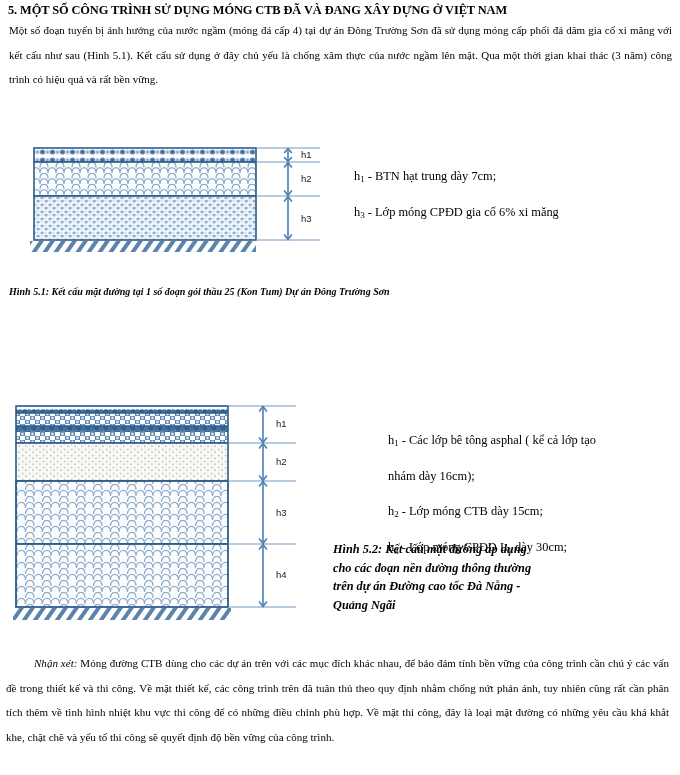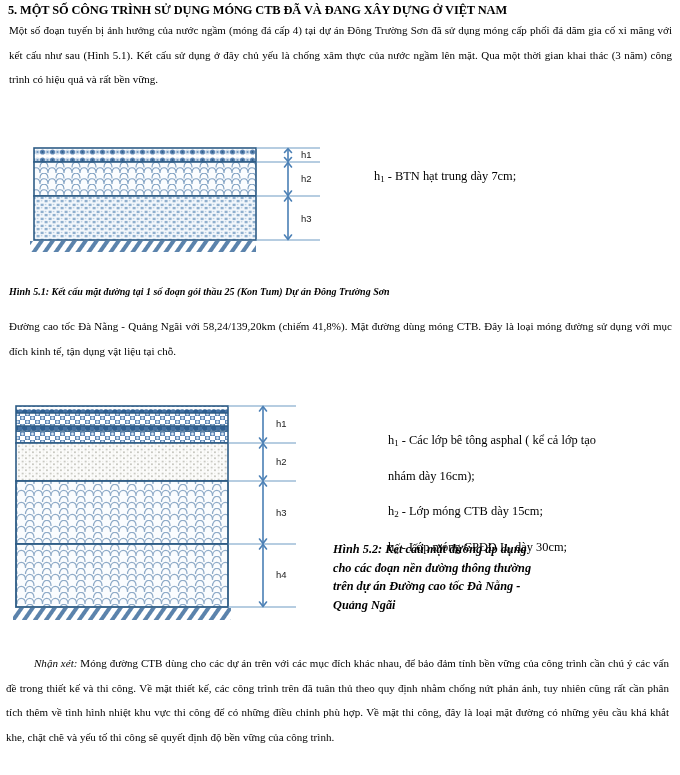--- a/index.html
+++ b/index.html
@@ -74,21 +74,21 @@
     white-space: nowrap;
   }
 
   
   .legend {
     position: absolute;
     font-size: 12.4px;
     line-height: 17.6px;
     white-space: pre-line;
   }
-  .legend-1 { left: 374px; top: 150px; width: 300px; }
+  .legend-1 { left: 354px; top: 150px; width: 300px; }
   .legend-2 { left: 360px; top: 414px; width: 330px; margin-left: 28px; }
   .legend .ln { display: block; white-space: nowrap; }
   .legend sub {
     font-size: 9px;
     vertical-align: baseline;
     position: relative;
     top: 2.5px;
   }
 
   .fig2-caption {
@@ -197,25 +197,25 @@
       </g>
 
       <text class="layer-label" x="301" y="18">h1</text>
       <text class="layer-label" x="301" y="42">h2</text>
       <text class="layer-label" x="301" y="82">h3</text>
     </svg>
   </div>
 
   <div class="legend legend-1">
     <span class="ln">h<sub>1</sub> - BTN hạt trung dày 7cm;</span>
+    <span class="ln">h<sub>3</sub> - Lớp móng  CPĐD gia cố 6% xi măng</span>
   </div>
 
   <div class="fig-caption">Hình 5.1: Kết cấu mặt đường tại 1 số đoạn gói thầu 25 (Kon Tum) Dự án Đông Trường Sơn</div>
 
-  <div class="body-para para-danang">Đường cao tốc Đà Nẵng - Quảng Ngãi với 58,24/139,20km (chiếm 41,8%). Mặt đường dùng móng CTB. Đây là loại móng đường sử dụng với mục đích kinh tế, tận dụng vật liệu tại chỗ.</div>
 
   <div class="diagram" id="diagram-2">
     <svg width="330" height="240" viewBox="0 0 330 240" xmlns="http://www.w3.org/2000/svg">
       <defs>
 
         <pattern id="p2-cobble" width="9" height="8" patternUnits="userSpaceOnUse">
           <rect width="9" height="8" fill="#ffffff"></rect>
           <circle cx="2.2" cy="4" r="2.8" fill="#4471a3"></circle>
           <circle cx="6.8" cy="4" r="2.8" fill="#2f5f92"></circle>
         </pattern>

